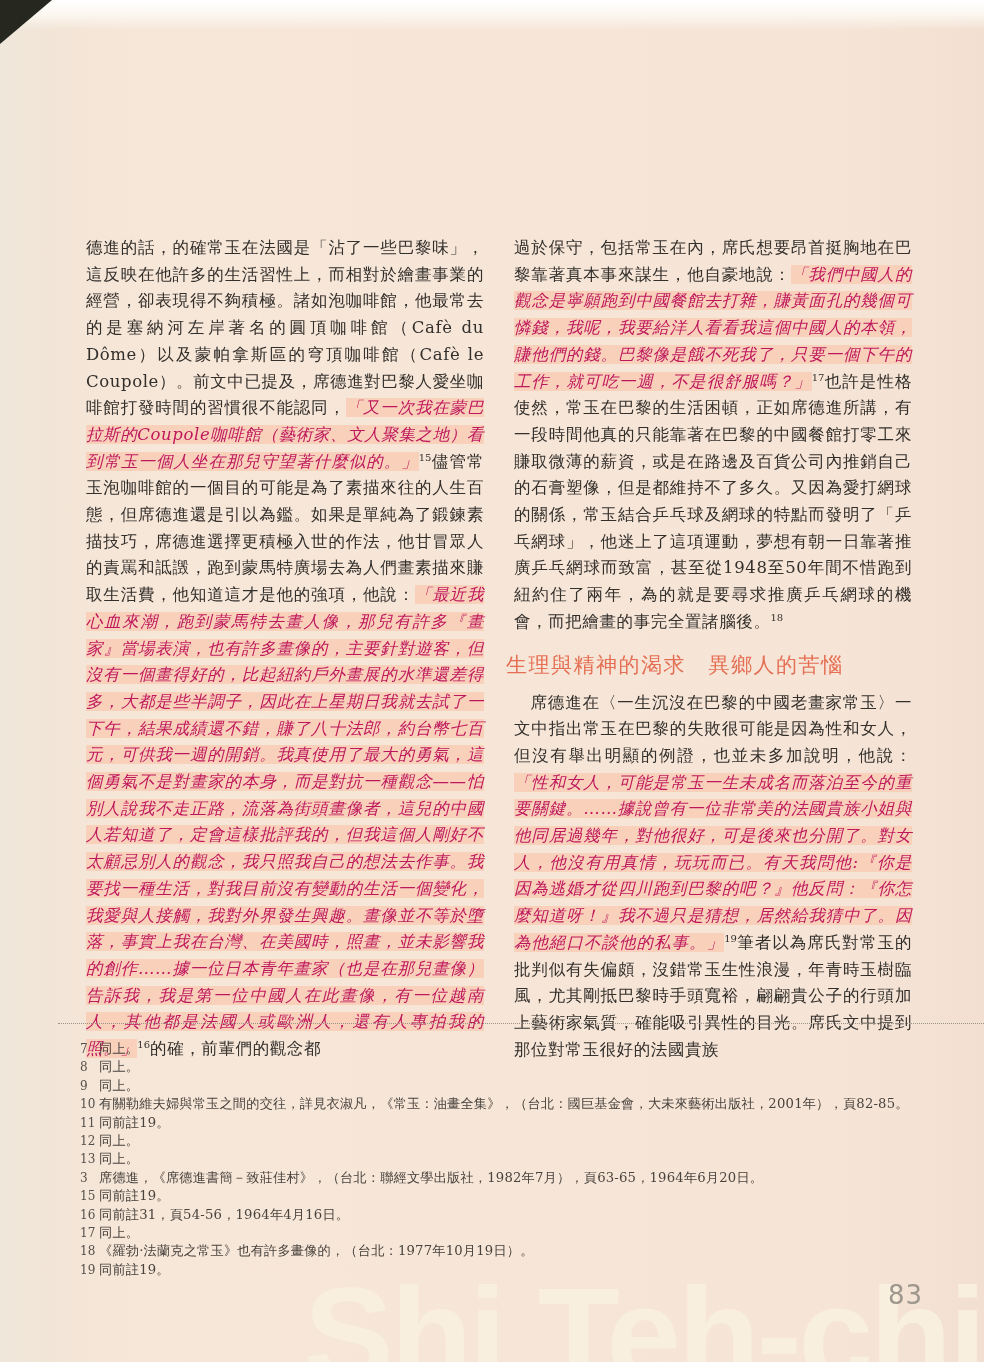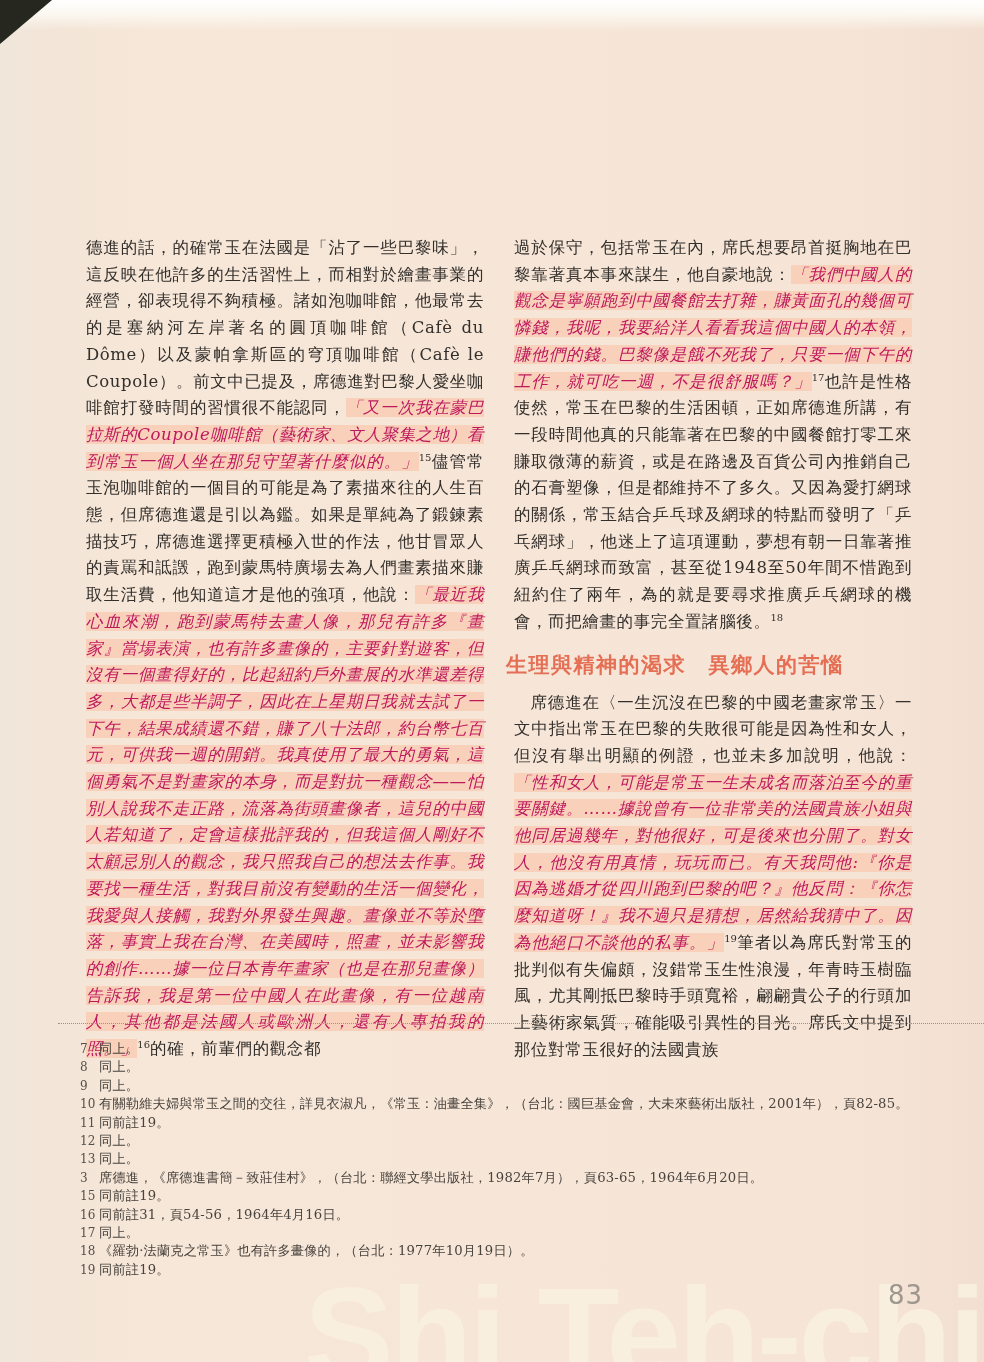--- a/index.html
+++ b/index.html
@@ -22,21 +22,21 @@
   .para{
     margin:8px;text-align:justify;font-size:16.5px;line-height:26.7px;
     letter-spacing:0.6px;
   }
   .para.indent{text-indent:1em;}
   .hl{background:#f9d1ba;box-decoration-break:clone;-webkit-box-decoration-break:clone;}
   .q{font-style:italic;color:#be185d;}
   sup{font-size:10px;line-height:0;letter-spacing:0;}
   .sec-heading{
     font-family:"DejaVu Sans","Liberation Sans",sans-serif;
-    font-size:21px;font-weight:bold;color:#e56f54;
+    font-size:21px;font-weight:normal;color:#e56f54;
     margin:15px 0 11px 0;letter-spacing:1.5px;
   }
   .fn-divider{
     position:absolute;left:58px;top:1023px;width:926px;height:0;
     border-top:1.5px dotted #9a938a;
   }
   .footnotes{position:absolute;left:80px;top:1040px;width:870px;}
   .fn-row{font-size:13.2px;line-height:18.4px;color:#49433d;letter-spacing:0.2px;}
   .fn-num{display:inline-block;min-width:19px;font-size:12px;color:#55504a;}
   .watermark{

